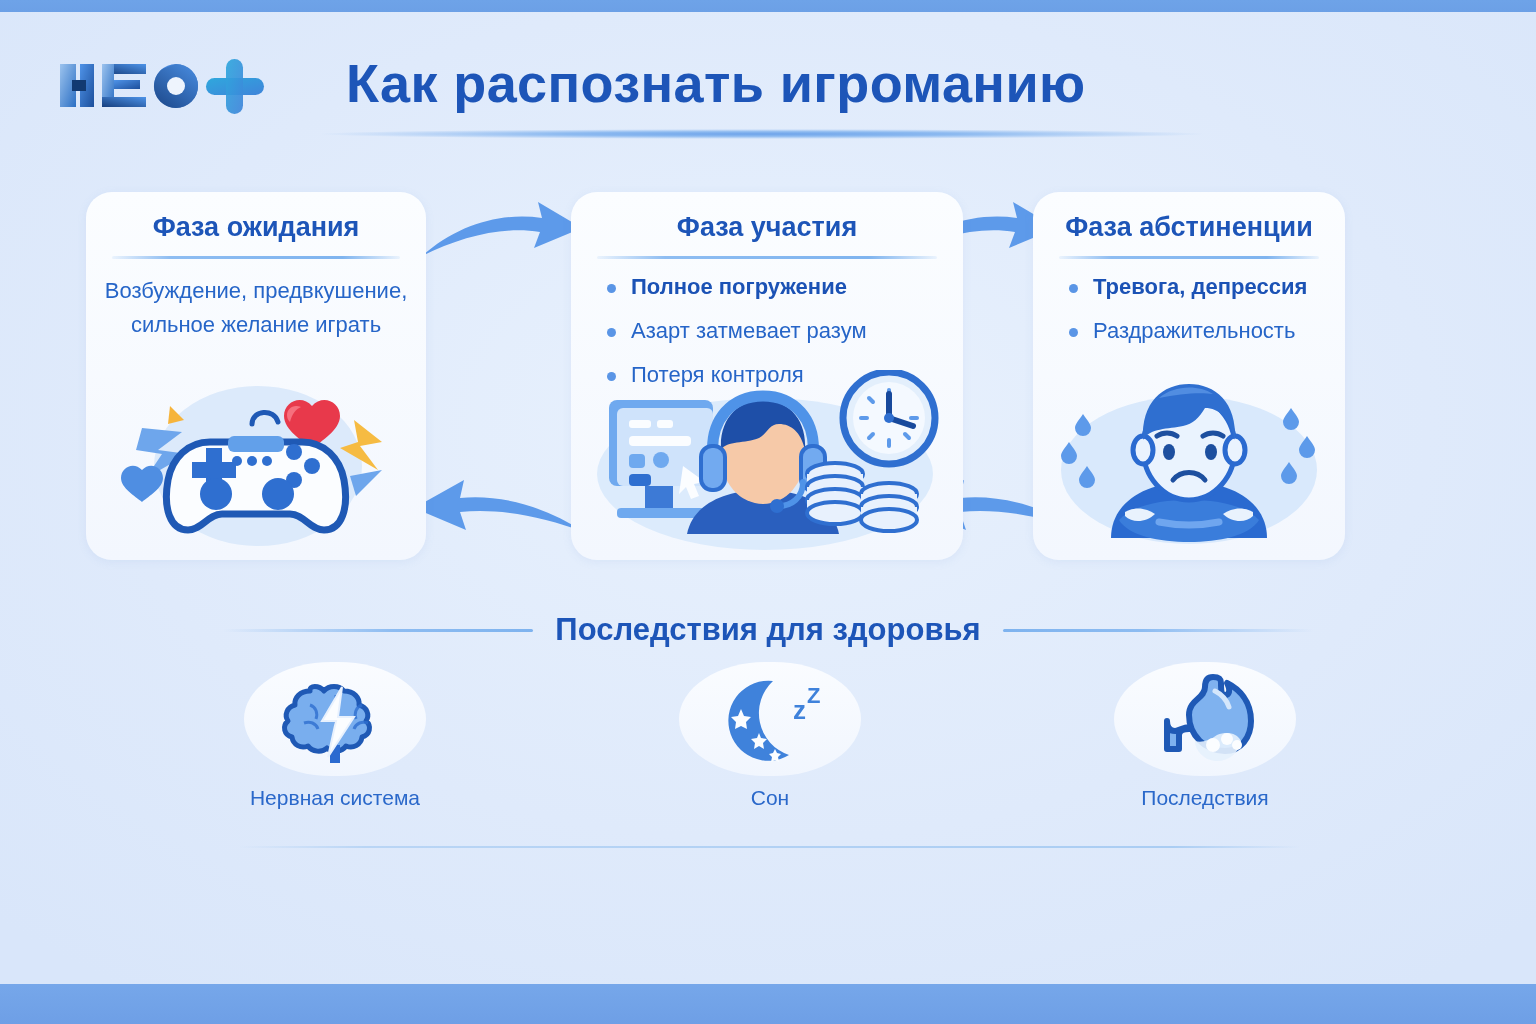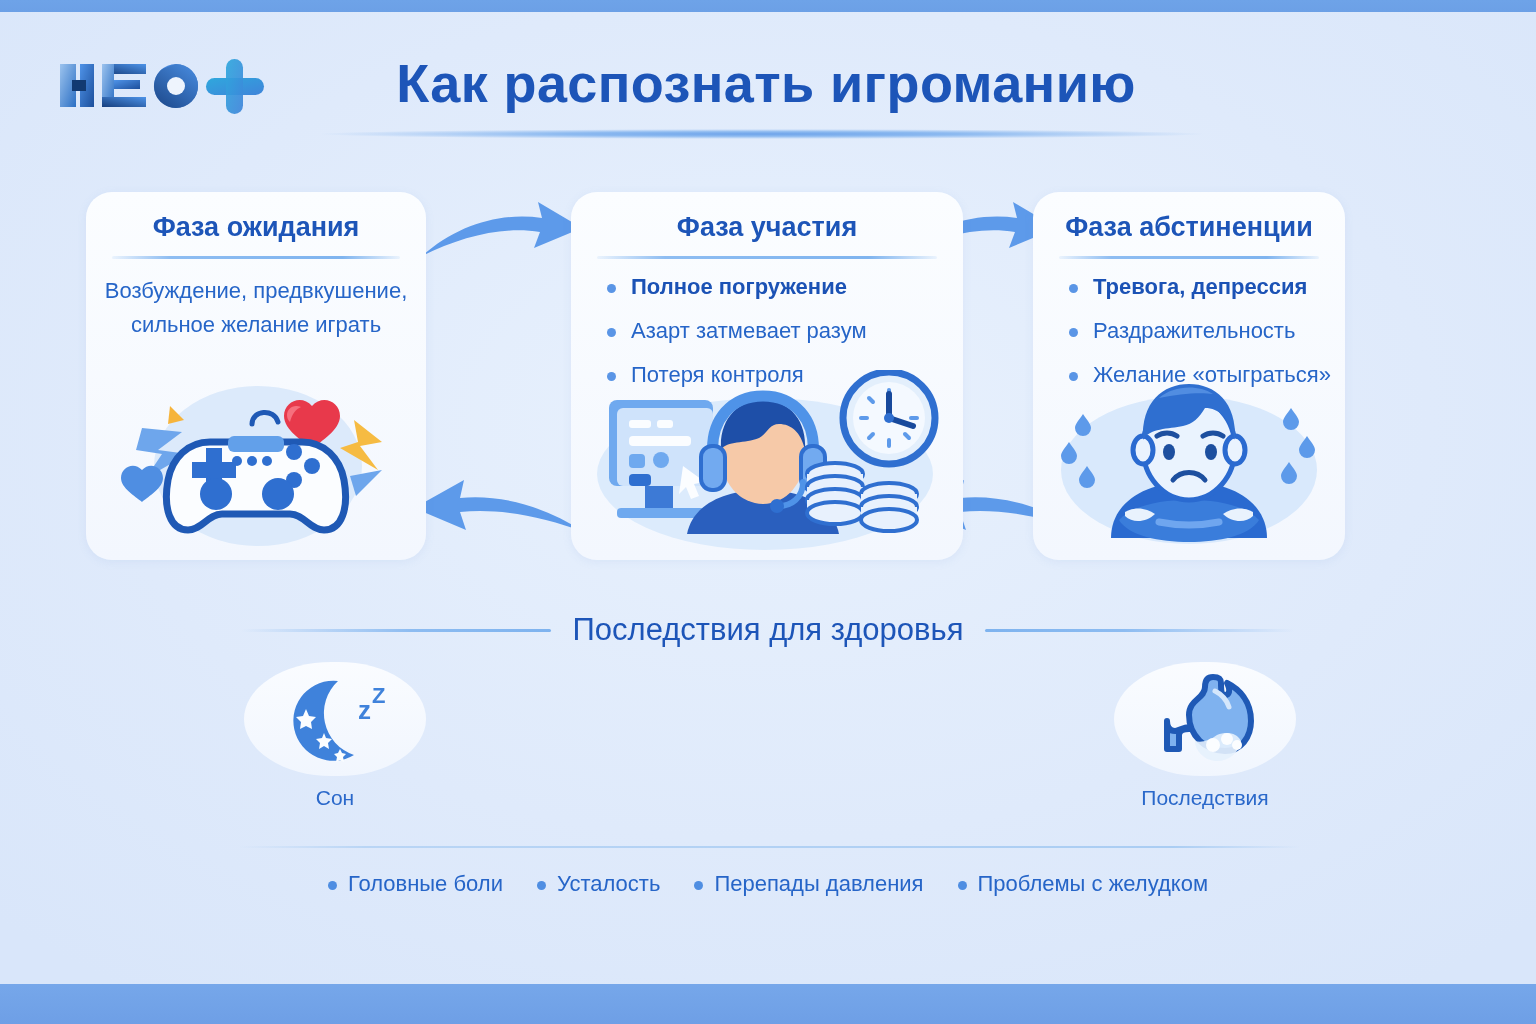--- a/index.html
+++ b/index.html
@@ -20,21 +20,21 @@
     background:radial-gradient(ellipse 1100px 700px at 50% 42%, #e8f1fd 0%, #dfeafb 60%, #d9e6fa 100%);}
 
   
   .logo{position:absolute;left:36px;top:44px;width:260px;height:72px;}
   .logo svg{display:block;}
 
   
   .title{
     position:absolute;left:346px;top:48px;width:840px;height:70px;
     font-size:54px;font-weight:bold;color:#1d55b8;letter-spacing:.4px;
-    text-align:center;line-height:70px;white-space:nowrap;
+    text-align:left;line-height:70px;white-space:nowrap;
   }
   .title-rule{
     position:absolute;left:318px;top:128px;width:888px;height:12px;
     background:radial-gradient(ellipse 444px 5px at 50% 50%, #6fa4ea 0%, #8dbaf0 45%, rgba(190,218,248,0) 100%);
     border-radius:50%;
   }
 
   
   .card{
     position:absolute;background:linear-gradient(180deg,#fbfdff 0%,#f3f7fe 100%);
@@ -80,21 +80,21 @@
   #arrow-back-2{left:908px;top:476px;width:180px;height:70px;}
 
   
   .health-head{
     position:absolute;left:0;width:1536px;top:608px;height:44px;
     display:flex;align-items:center;justify-content:center;gap:22px;
   }
   .health-head .hline{width:310px;height:3px;border-radius:2px;
     background:linear-gradient(90deg,rgba(150,195,245,0) 0%,#8dbcf1 55%,#7eb3ef 100%);}
   .health-head .hline.right{background:linear-gradient(90deg,#7eb3ef 0%,#8dbcf1 45%,rgba(150,195,245,0) 100%);}
-  .health-head .htext{font-size:31px;font-weight:normal;color:#1d55b8;white-space:nowrap;}
+  .health-head .htext{font-size:31px;font-weight:bold;color:#1d55b8;white-space:nowrap;}
 
   .health-row{position:absolute;left:230px;top:662px;width:1080px;height:172px;
     display:flex;justify-content:space-between;}
   .health-item{width:210px;text-align:center;position:relative;}
   .health-blob{
     width:182px;height:114px;margin:0 auto;border-radius:50%/52%;
     background:linear-gradient(180deg,#fafcff 0%,#f1f6fe 100%);
     display:flex;align-items:center;justify-content:center;
   }
   .health-label{margin-top:10px;font-size:21px;color:#2a68ca;white-space:nowrap;}
@@ -289,21 +289,20 @@
       </svg>
     </div>
   </div>
 
   <div class="card" id="card-3">
     <div class="card-head">Фаза абстиненции</div>
     <div class="card-rule"></div>
     <ul class="card-list">
       <li>Тревога, депрессия</li>
       <li>Раздражительность</li>
-      <li>Желание «отыграться»</li>
     </ul>
     <div class="card-art">
       <svg width="300" height="190" viewBox="0 0 300 190" aria-hidden="true">
         <ellipse cx="150" cy="100" rx="128" ry="74" fill="#d9e9fc"></ellipse>
 
         <g fill="#5d9aea">
           <path d="M44 44c4 6 8 10 8 14a8 8 0 0 1-16 0c0-4 4-8 8-14z"></path>
           <path d="M30 72c4 6 8 10 8 14a8 8 0 0 1-16 0c0-4 4-8 8-14z"></path>
           <path d="M48 96c4 6 8 10 8 14a8 8 0 0 1-16 0c0-4 4-8 8-14z"></path>
         </g>
@@ -341,20 +340,37 @@
   </div>
 
   <div class="health-head">
     <span class="hline"></span>
     <span class="htext">Последствия для здоровья</span>
     <span class="hline right"></span>
   </div>
 
   <div class="health-row">
 
+    <div class="health-item">
+      <div class="health-blob">
+        <svg width="110" height="92" viewBox="0 0 110 92" aria-hidden="true">
+          <path d="M30 18c-10 0-16 7-15 14-8 2-11 10-7 16-6 5-4 14 4 16 1 8 9 12 16 9 4 6 14 7 19 2 5 5 15 4 19-2 7 3 15-1 16-9 8-2 10-11 4-16 4-6 1-14-7-16 1-7-5-14-15-14-5-6-15-6-20 0-5-6-15-6-14 0z" fill="#79aeee" stroke="#1f59b5" stroke-width="5" stroke-linejoin="round"></path>
+          <g stroke="#2f6fd0" stroke-width="3" fill="none" opacity=".8">
+            <path d="M30 32c6 2 8 8 6 14"></path>
+              <path d="M24 50c6-2 12 0 14 6"></path>
+            <path d="M82 32c-6 2-8 8-6 14"></path>
+              <path d="M88 50c-6-2-12 0-14 6"></path>
+            <path d="M56 22v50"></path>
+          </g>
+          <rect x="50" y="72" width="10" height="18" fill="#2a6ad0"></rect>
+          <path d="M62 14 L42 48 H56 L48 84 L74 44 H58 Z" fill="#fbfdff" stroke="#e8f1fd" stroke-width="2"></path>
+        </svg>
+      </div>
+      <div class="health-label">Нервная система</div>
+    </div>
 
     <div class="health-item">
       <div class="health-blob">
         <svg width="110" height="92" viewBox="0 0 110 92" aria-hidden="true">
           <path d="M58 8a40 40 0 1 0 16 74A44 44 0 0 1 58 8z" fill="#3f82db"></path>
           <path d="M26 36l3 7 7 1-5 5 1 7-6-3-6 3 1-7-5-5 7-1z" fill="#fbfdff"></path>
           <path d="M44 60l2 5 6 1-4 4 1 6-5-3-5 3 1-6-4-4 6-1z" fill="#fbfdff"></path>
           <path d="M60 76l2 4 4 1-3 3 1 5-4-2-4 2 1-5-3-3 4-1z" fill="#fbfdff"></path>
           <text x="78" y="46" font-family="Liberation Sans, sans-serif" font-size="26" font-weight="bold" fill="#3f82db">z</text>
           <text x="92" y="30" font-family="Liberation Sans, sans-serif" font-size="22" font-weight="bold" fill="#3f82db">Z</text>
@@ -377,20 +393,14 @@
           <circle cx="84" cy="74" r="5" fill="#fbfdff"></circle>
           <path d="M62 20c8 4 12 10 14 16" stroke="#d4e6fb" stroke-width="5" fill="none" stroke-linecap="round"></path>
         </svg>
       </div>
       <div class="health-label">Последствия</div>
     </div>
 
   </div>
 
   <div class="sym-rule"></div>
-  <div class="sym-row">
-    <span class="sym">Головные боли</span>
-    <span class="sym">Усталость</span>
-    <span class="sym">Перепады давления</span>
-    <span class="sym">Проблемы с желудком</span>
-  </div>
 
 </div>
 
 </body></html>

